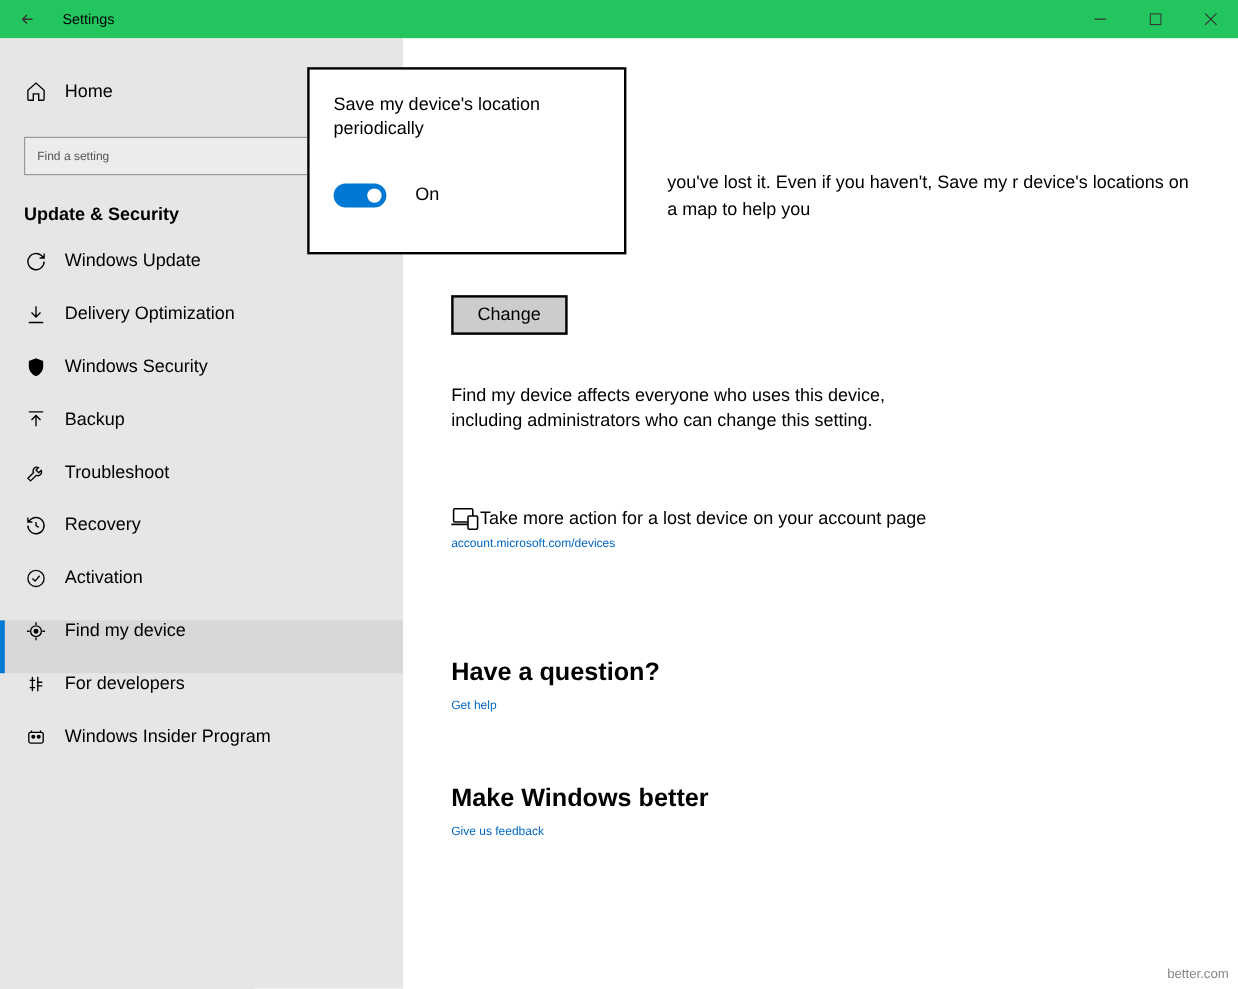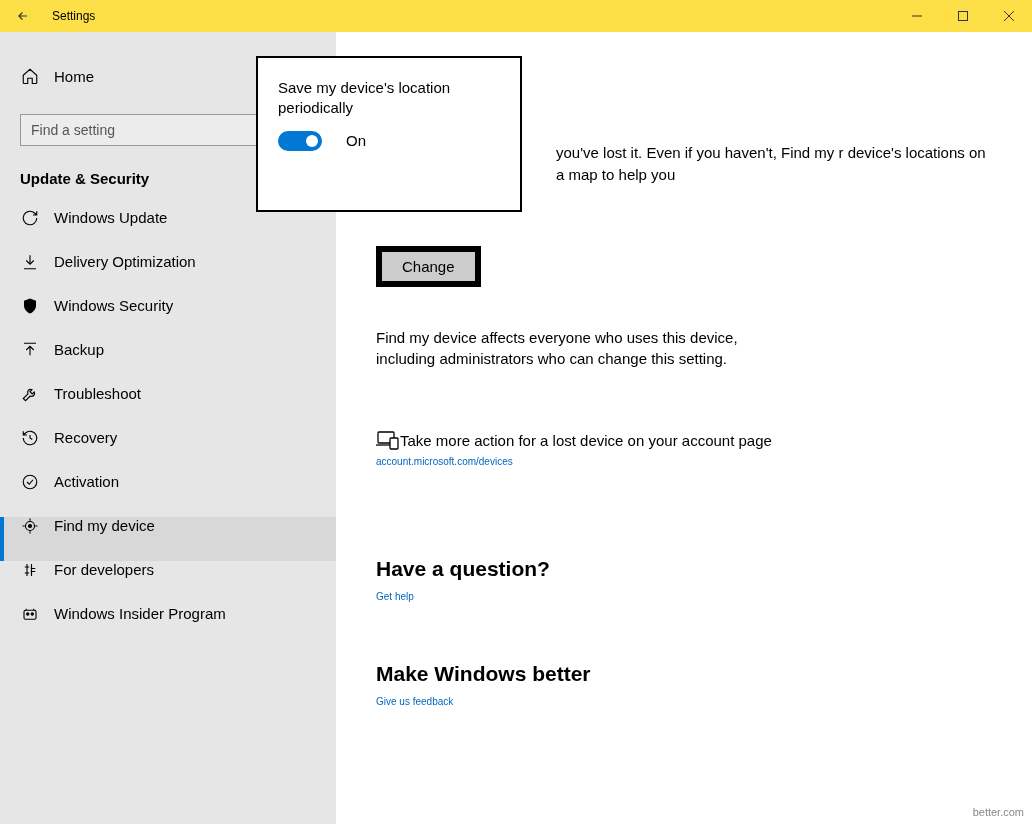--- a/index.html
+++ b/index.html
@@ -1,64 +1,64 @@
 <!DOCTYPE html>
 <html><head>
   <meta charset="utf-8">
   <style>
     * { box-sizing: border-box; margin: 0; padding: 0; font-family: "Segoe UI", Arial, sans-serif; }
     html, body { width: 1032px; height: 824px; overflow: hidden; background: #fff; color: #000; }
 
     .window { display: flex; flex-direction: column; width: 100%; height: 100%; position: relative; }
 
     
-    .titlebar { height: 32px; display: flex; align-items: center; background: #fde047; }
+    .titlebar { height: 32px; display: flex; align-items: center; background: #22c55e; }
     .titlebar .back { width: 46px; height: 32px; display:flex; align-items:center; justify-content:center; }
     .titlebar .title { font-size: 12px; padding-left: 6px; }
     .win-controls { margin-left: auto; display: flex; }
     .win-controls .ctl { width: 46px; height: 32px; display: flex; align-items: center; justify-content: center; font-size: 12px; }
 
     .body { display: flex; flex: 1; min-height: 0; }
 
     
     .sidebar { width: 336px; background: #e6e6e6; padding: 24px 0 0 0; display:flex; flex-direction:column; }
     .home-row { display:flex; align-items:center; height: 40px; padding: 0 20px; margin-bottom: 18px; }
     .home-row .ico { width: 20px; display:flex; justify-content:center; }
     .home-row .lbl { font-size: 15px; margin-left: 14px; }
 
     .search-wrap { padding: 0 20px 24px 20px; }
-    .search { width: 100%; height: 32px; border: 1px solid #999; background: #ececec; padding: 0 10px; font-size: 14px; outline: none; }
+    .search { width: 100%; height: 32px; border: 1px solid #999; background: #ececec; padding: 0 10px; font-size: 10px; outline: none; }
     .search::placeholder { color: #555; }
 
     .section-title { font-weight: 600; font-size: 15px; padding: 0 20px; margin-bottom: 22px; }
 
     .nav { display:flex; flex-direction:column; }
     .nav-item { display:flex; align-items:flex-start; height: 44px; padding: 0 20px; cursor: default; position: relative; }
     .nav-item .ico { width: 20px; display:flex; justify-content:center; color:#000; }
     .nav-item .lbl { font-size: 15px; margin-left: 14px; }
     .nav-item.active { background: #d8d8d8; }
     .nav-item.active::before { content:""; position:absolute; left:0; top:0; bottom:0; width:4px; background:#0078d4; }
 
     
     .main { flex:1; background:#fff; padding: 40px 40px 0 40px; overflow:auto; position: relative; }
     .desc { font-size: 15px; line-height: 1.45; max-width: 460px; margin-bottom: 60px; }
-    .btn { display:inline-block; background:#cccccc; border:6px solid #000000; padding: 6px 20px; font-size: 15px; margin-bottom: 40px; }
+    .btn { display:inline-block; background:#cccccc; border:2px solid #000000; padding: 6px 20px; font-size: 15px; margin-bottom: 40px; }
     .note { font-size: 15px; max-width: 420px; line-height: 1.45; margin-bottom: 60px; }
     .action-row { display:flex; align-items:center; gap:0; font-size:15px; margin-bottom:6px; }
     .link { color:#0067c0; cursor:default; font-size:10px; display:block; }
     .spacer { height: 90px; }
     .link-block .link { margin-bottom: 36px; }
     .h2 { font-size: 21px; font-weight:600; margin-bottom: 10px; }
     .sec { margin-bottom: 60px; }
 
     .watermark { position: fixed; right: 8px; bottom: 6px; font-size: 11px; color: #888; }
 
     
     .popup { position: absolute; left: 256px; top: 56px; width: 266px; height: 156px; background: #fff; border: 2px solid #000; padding: 20px; }
-    .popup-title { font-size: 15px; line-height: 1.35; margin-bottom: 12px; }
+    .popup-title { font-size: 15px; line-height: 1.35; margin-bottom: 34px; }
     .toggle-row { display:flex; align-items:center; gap: 24px; }
     .toggle { width: 44px; height: 20px; border-radius: 10px; background:#0078d4; position: relative; }
     .toggle .knob { width: 12px; height: 12px; background:#fff; border-radius:50%; position:absolute; right:4px; top:4px; }
     .toggle-label { font-size: 15px; }
 
     svg { display:block; }
   </style>
 </head>
 <body>
 
@@ -193,21 +193,21 @@
                 <path d="M7 7V5m10 2V5"></path>
               </svg>
             </span>
           <span class="lbl">Windows Insider Program</span>
         </div>
       </div>
     </div>
 
     <div class="main">
       <div style="height:70px"></div>
-      <div class="desc" style="margin-left:180px;">you've lost it. Even if you haven't, Find my r device's locations on a map to help you</div>
+      <div class="desc" style="margin-left:180px;">you've lost it. Even if you haven't, Save my r device's locations on a map to help you</div>
 
       <div class="btn">Change</div>
 
       <div class="note">Find my device affects everyone who uses this device, including administrators who can change this setting.</div>
 
       <div class="action-row">
         <span>
           <svg width="24" height="20" viewBox="0 0 24 20" fill="none" stroke="#000" stroke-width="1.3">
               <rect x="2" y="2" width="16" height="11" rx="1"></rect>
               <path d="M0 15h20"></path>

